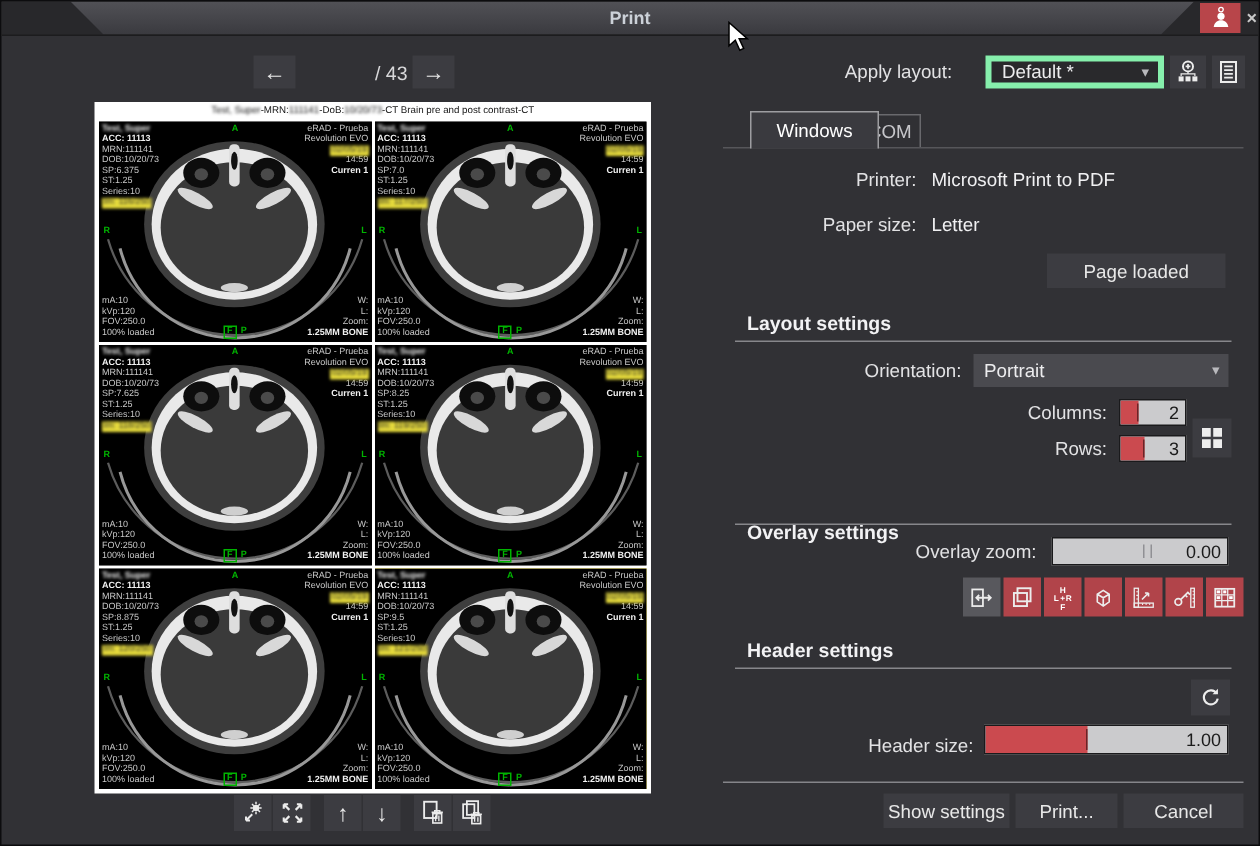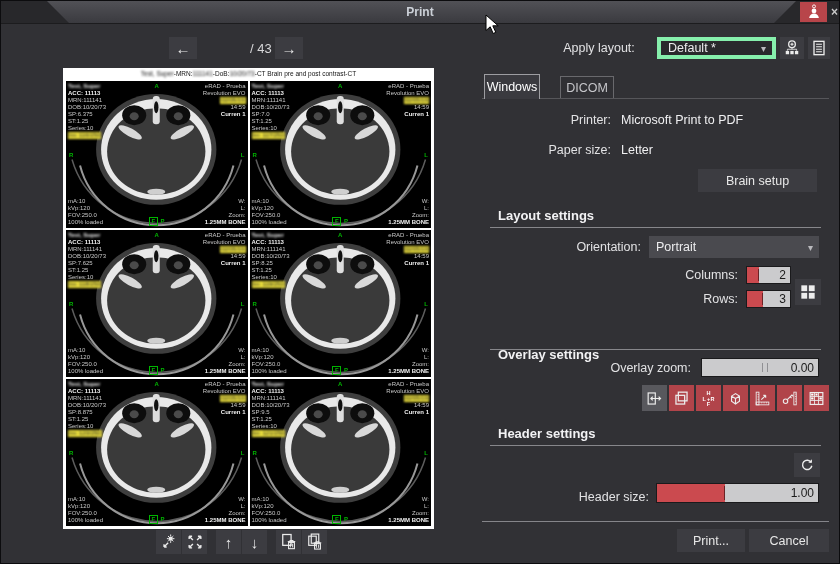--- a/index.html
+++ b/index.html
@@ -489,30 +489,30 @@
       <rect x="4.5" y="5" width="9" height="11" class="st" stroke-width="1.4"></rect>
       <path d="M10.5 13h9" class="st" stroke-width="1.3"></path>
       <path d="M13 13v-1.3h4V13" class="st" stroke-width="1.2"></path>
       <rect x="11.5" y="14" width="7" height="6.5" class="st" stroke-width="1.3"></rect>
       <path d="M13.7 15.3v3.7 M16.3 15.3v3.7" class="st" stroke-width="1.1"></path>
     </svg>
   </div>
 
   <div class="rpanel">
     <div class="tabline" style="left:0;right:0;top:31px;"></div>
-    <div class="tab active" style="left:2px;top:7px;width:56px;height:25px;">Windows</div>
+    <div class="tab active" style="left:18px;top:7px;width:86px;height:25px;">Windows</div>
     <div class="tab inactive" style="left:78px;top:9px;width:54px;height:22px;">DICOM</div>
 
     <div class="label r" style="left:0;top:46px;width:129px;">Printer:</div>
     <div class="value" style="left:139px;top:46px;">Microsoft Print to PDF</div>
 
     <div class="label r" style="left:0;top:76px;width:129px;">Paper size:</div>
     <div class="value" style="left:139px;top:76px;">Letter</div>
 
-    <div class="btn" style="left:216px;top:102px;width:119px;height:23px;">Brain setup</div>
+    <div class="btn" style="left:216px;top:102px;width:119px;height:23px;">Page loaded</div>
 
     <div class="sect" style="left:16px;top:141px;">Layout settings</div>
     <div class="sep" style="left:8px;right:8px;top:160px;"></div>
 
     <div class="label r" style="left:0;top:173px;width:159px;">Orientation:</div>
     <div class="select" style="left:167px;top:169px;width:170px;height:22px;background:#4a4a4f;">
       <span>Portrait</span>
       <span class="caret">▾</span>
     </div>
 
@@ -615,17 +615,18 @@
 
     <div class="label r" style="left:0;top:423px;width:167px;">Header size:</div>
     <div class="slider" style="left:174px;top:416px;width:163px;height:20px;">
       <div class="red" style="width:68px;"></div>
       <div class="knob" style="left:67px;"></div>
       <div class="val">1.00</div>
     </div>
 
     <div class="sep" style="left:0;right:0;top:454px;background:#85858a;"></div>
 
+    <div class="btn" style="left:107px;top:462px;width:84px;height:23px;">Show settings</div>
     <div class="btn" style="left:195px;top:462px;width:68px;height:23px;">Print...</div>
     <div class="btn" style="left:267px;top:462px;width:80px;height:23px;">Cancel</div>
   </div>
 
 </div>
 
 </body></html>

